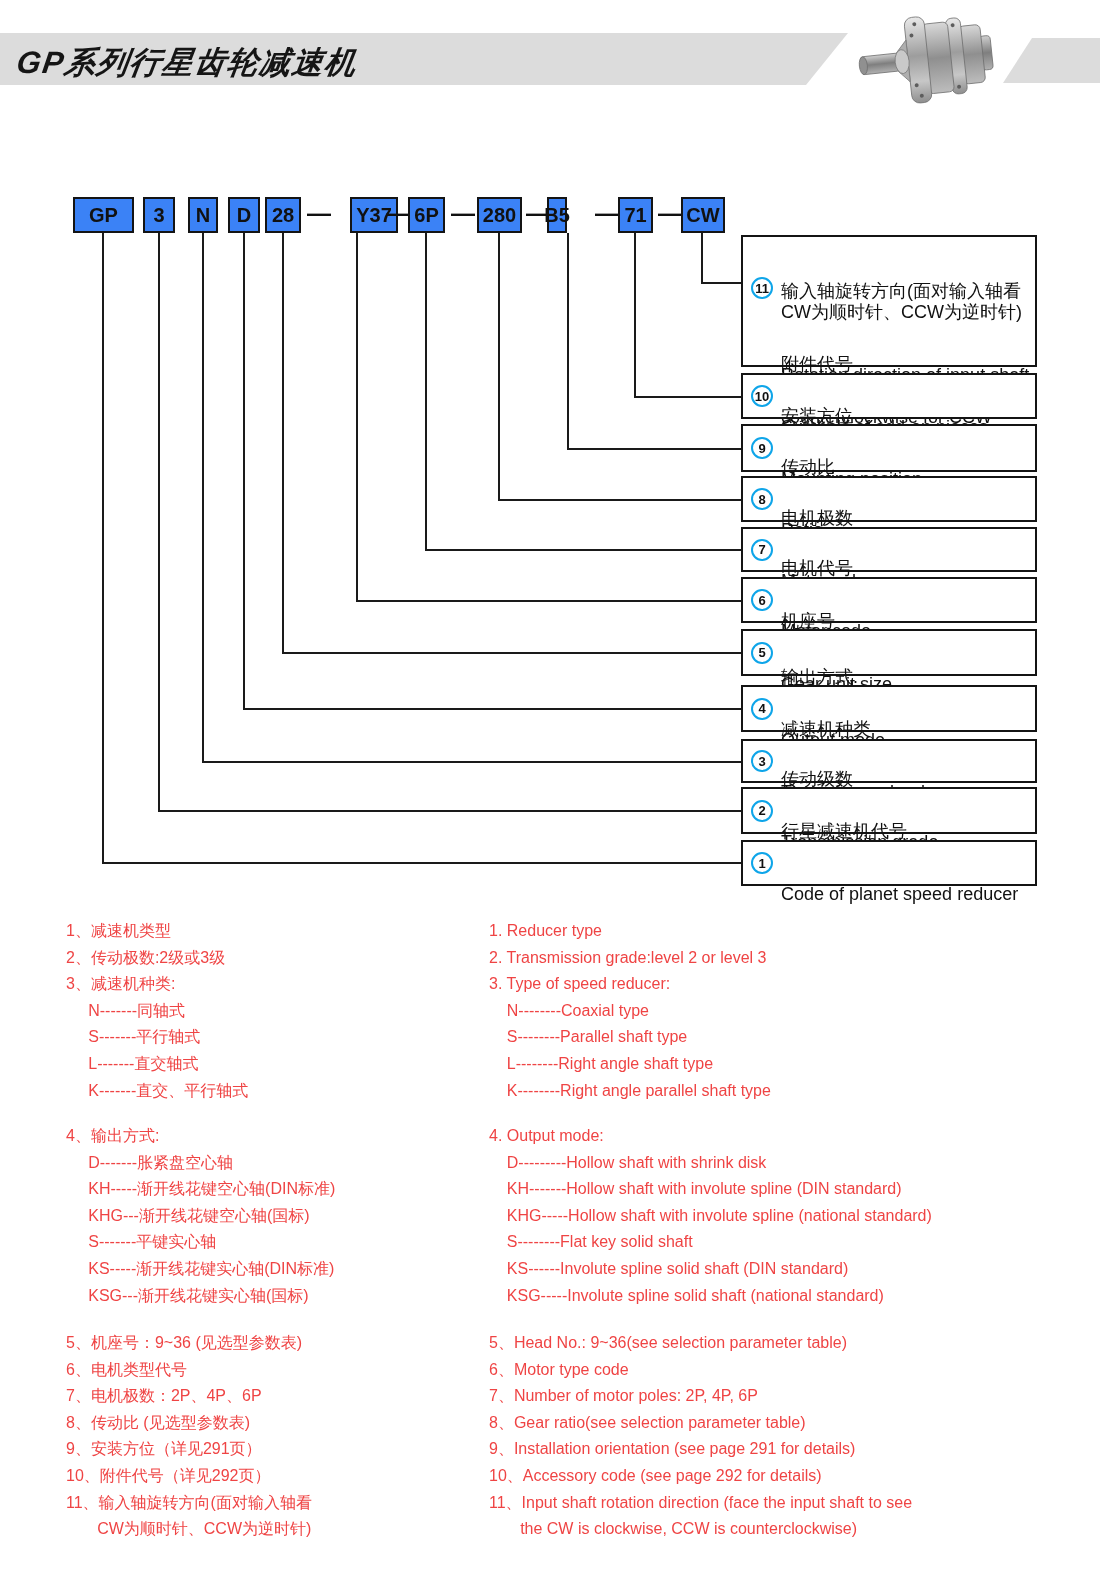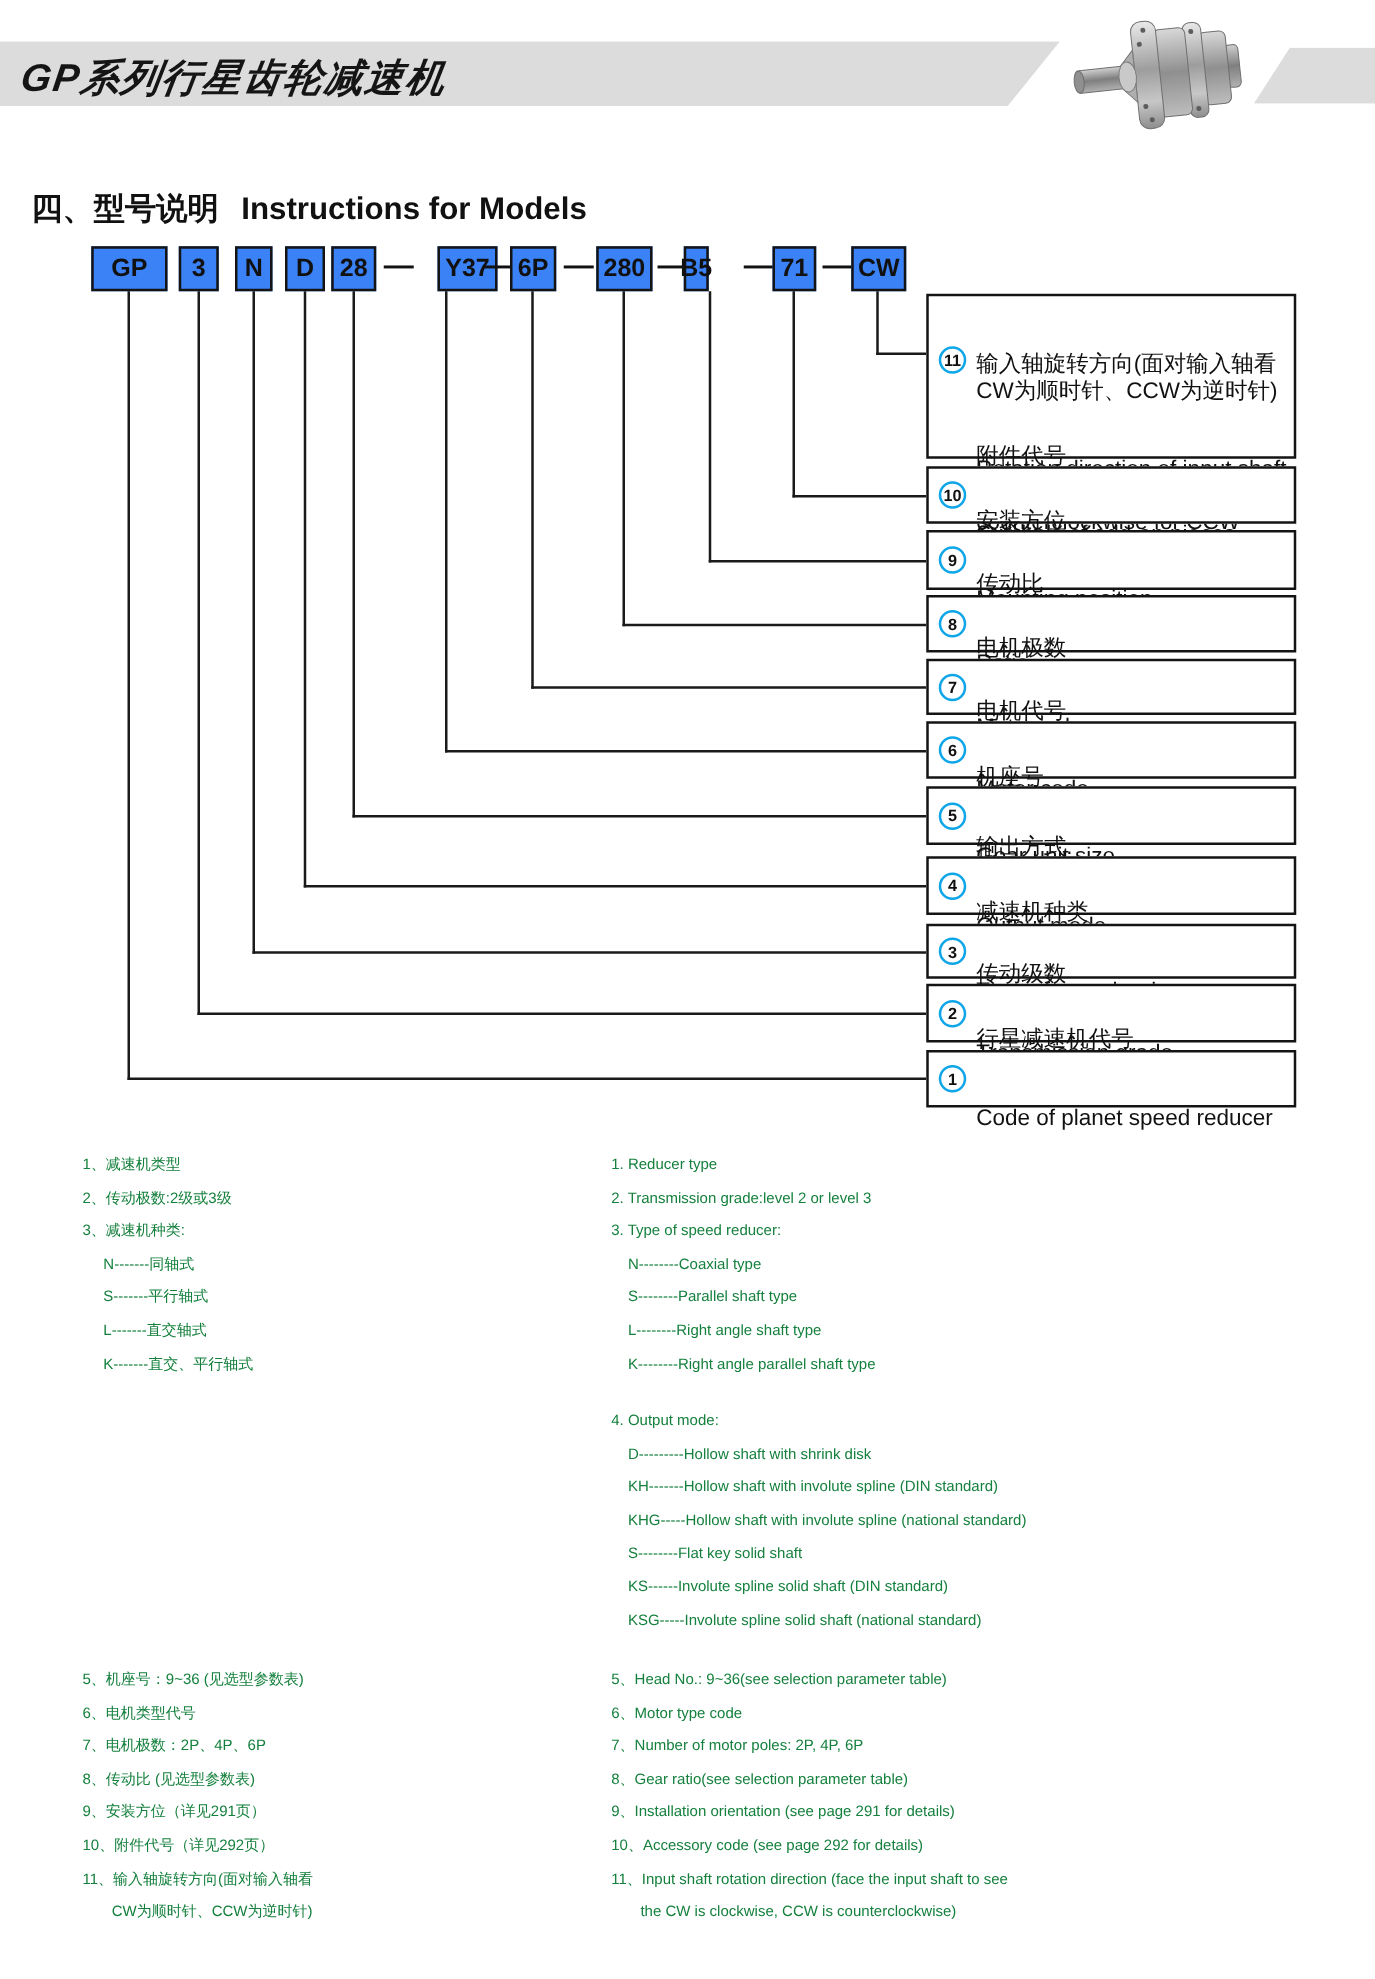--- a/index.html
+++ b/index.html
@@ -35,21 +35,21 @@
   .lbox{position:absolute;left:741px;width:296px;border:2px solid #141414;box-sizing:border-box;
         background:#fff;display:flex;align-items:center;gap:8px;padding:2px 5px 2px 8px;}
   .circ{flex:0 0 auto;width:22px;height:22px;border:2px solid #0ea5e9;border-radius:50%;
         box-sizing:border-box;display:flex;align-items:center;justify-content:center;
         font-size:13px;font-weight:bold;line-height:1;}
   .ltext{font-size:18px;line-height:21px;white-space:pre-wrap;}
   .lbox.tall{align-items:flex-start;}
   .lbox.tall .circ{margin-top:38px;}
 
   
-  .nblock{position:absolute;font-size:12px;line-height:26.6px;white-space:pre-wrap;color:#15803d;}
+  .nblock{position:absolute;font-size:16px;line-height:26.6px;white-space:pre-wrap;color:#ef4444;}
 </style>
 </head>
 <body>
 
 <div class="page">
 
   <div class="band"></div>
   <div class="band-title">GP系列行星齿轮减速机</div>
   <div class="rshape"></div>
 
@@ -84,23 +84,20 @@
         <circle cx="61" cy="78" r="2" fill="#5d5d5d"></circle>
       <circle cx="103" cy="22" r="2" fill="#5d5d5d"></circle>
         <circle cx="103" cy="84" r="2" fill="#5d5d5d"></circle>
       <path d="M55,32 L44,44 L44,62 L55,74 Z" fill="#aeaeae" stroke="#7a7a7a" stroke-width="0.8"></path>
       <rect x="8" y="44" width="38" height="18" rx="3" fill="url(#g3)" stroke="#6f6f6f" stroke-width="0.8"></rect>
       <ellipse cx="10" cy="53" rx="4" ry="9" fill="#909090" stroke="#6f6f6f" stroke-width="0.8"></ellipse>
       <ellipse cx="49" cy="53" rx="7" ry="12" fill="#c9c9c9" stroke="#7a7a7a" stroke-width="0.8"></ellipse>
     </g>
   </svg>
 
-  <div class="heading">
-    <span>四、型号说明</span><span class="en">Instructions for Models</span>
-  </div>
 
   <div class="cbox" style="left:73px;width:61px;">GP</div>
   <div class="cbox" style="left:143px;width:32px;">3</div>
   <div class="cbox" style="left:188px;width:30px;">N</div>
   <div class="cbox" style="left:228px;width:32px;">D</div>
   <div class="cbox" style="left:265px;width:36px;">28</div>
   <div class="cdash" style="left:307px;">—</div>
   <div class="cbox" style="left:350px;width:48px;">Y37</div>
   <div class="cdash" style="left:386px;">—</div>
   <div class="cbox" style="left:408px;width:37px;">6P</div>
@@ -219,20 +216,27 @@
     </div>
   </div>
 
   <div class="nblock" style="left:66px;top:918px;">1、减速机类型
 2、传动极数:2级或3级
 3、减速机种类:
      N-------同轴式
      S-------平行轴式
      L-------直交轴式
      K-------直交、平行轴式</div>
+  <div class="nblock" style="left:66px;top:1123px;">4、输出方式:
+     D-------胀紧盘空心轴
+     KH-----渐开线花键空心轴(DIN标准)
+     KHG---渐开线花键空心轴(国标)
+     S-------平键实心轴
+     KS-----渐开线花键实心轴(DIN标准)
+     KSG---渐开线花键实心轴(国标)</div>
   <div class="nblock" style="left:66px;top:1330px;">5、机座号：9~36 (见选型参数表)
 6、电机类型代号
 7、电机极数：2P、4P、6P
 8、传动比 (见选型参数表)
 9、安装方位（详见291页）
 10、附件代号（详见292页）
 11、输入轴旋转方向(面对输入轴看
        CW为顺时针、CCW为逆时针)</div>
 
   <div class="nblock" style="left:489px;top:918px;">1. Reducer type

